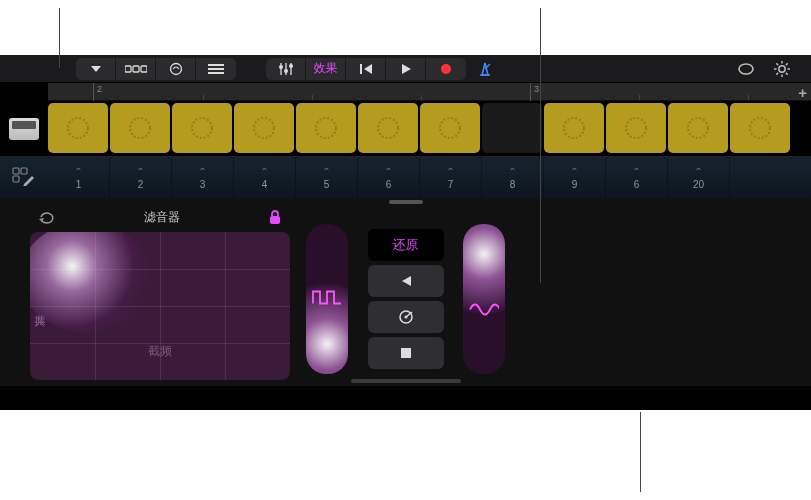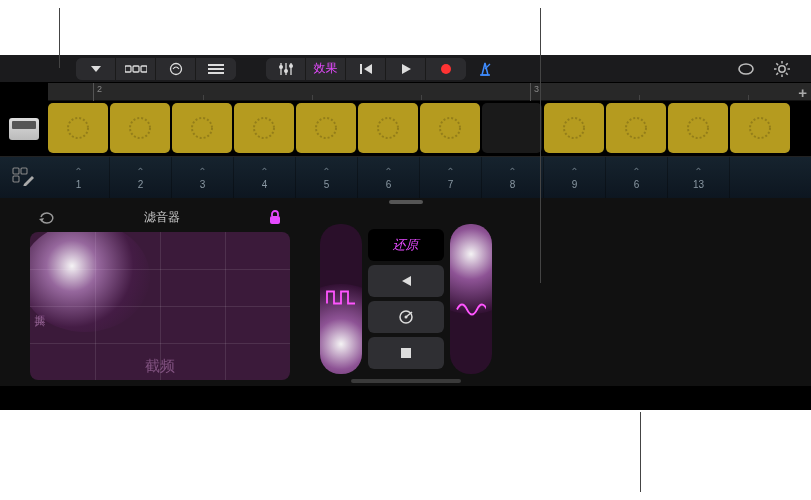--- a/index.html
+++ b/index.html
@@ -260,44 +260,43 @@
   }
   .grid-line-h { left: 0; right: 0; height: 1px; }
   .grid-line-v { top: 0; bottom: 0; width: 1px; }
   .xy-glow {
     position: absolute;
     border-radius: 50%;
     pointer-events: none;
   }
   .xy-xlabel {
     position: absolute;
-    bottom: 4px;
+    bottom: 20px;
     left: 50%;
     transform: translateX(-50%);
     color: rgba(200,140,200,0.5);
-    font-size: 15px;
+    font-size: 12px;
   }
   .xy-ylabel {
     position: absolute;
     top: 50%;
     color: rgba(200,140,200,0.5);
     font-size: 11px;
     writing-mode: vertical-rl;
     transform: translateY(-50%);
   }
 
   
   .center {
     flex: 1;
     display: flex;
     align-items: center;
-    justify-content: center;
+    justify-content: space-between;
     gap: 6px;
     padding-top: 14px;
-    font-style: italic;
   }
   .vslider {
     width: 42px;
     height: 150px;
     background: #2a0f2a;
     border-radius: 20px;
     position: relative;
     overflow: hidden;
   }
   .vslider-glow {
@@ -573,21 +572,21 @@
       <div class="tab">
           <span class="chev">⌃</span>
           <span>9</span>
         </div>
       <div class="tab">
           <span class="chev">⌃</span>
           <span>6</span>
         </div>
       <div class="tab">
           <span class="chev">⌃</span>
-          <span>13</span>
+          <span>20</span>
         </div>
     </div>
   </div>
 
   <div class="fx">
     <div class="handle"></div>
 
     <div class="panel">
       <div class="panel-head">
         <div class="cycle-btn">

